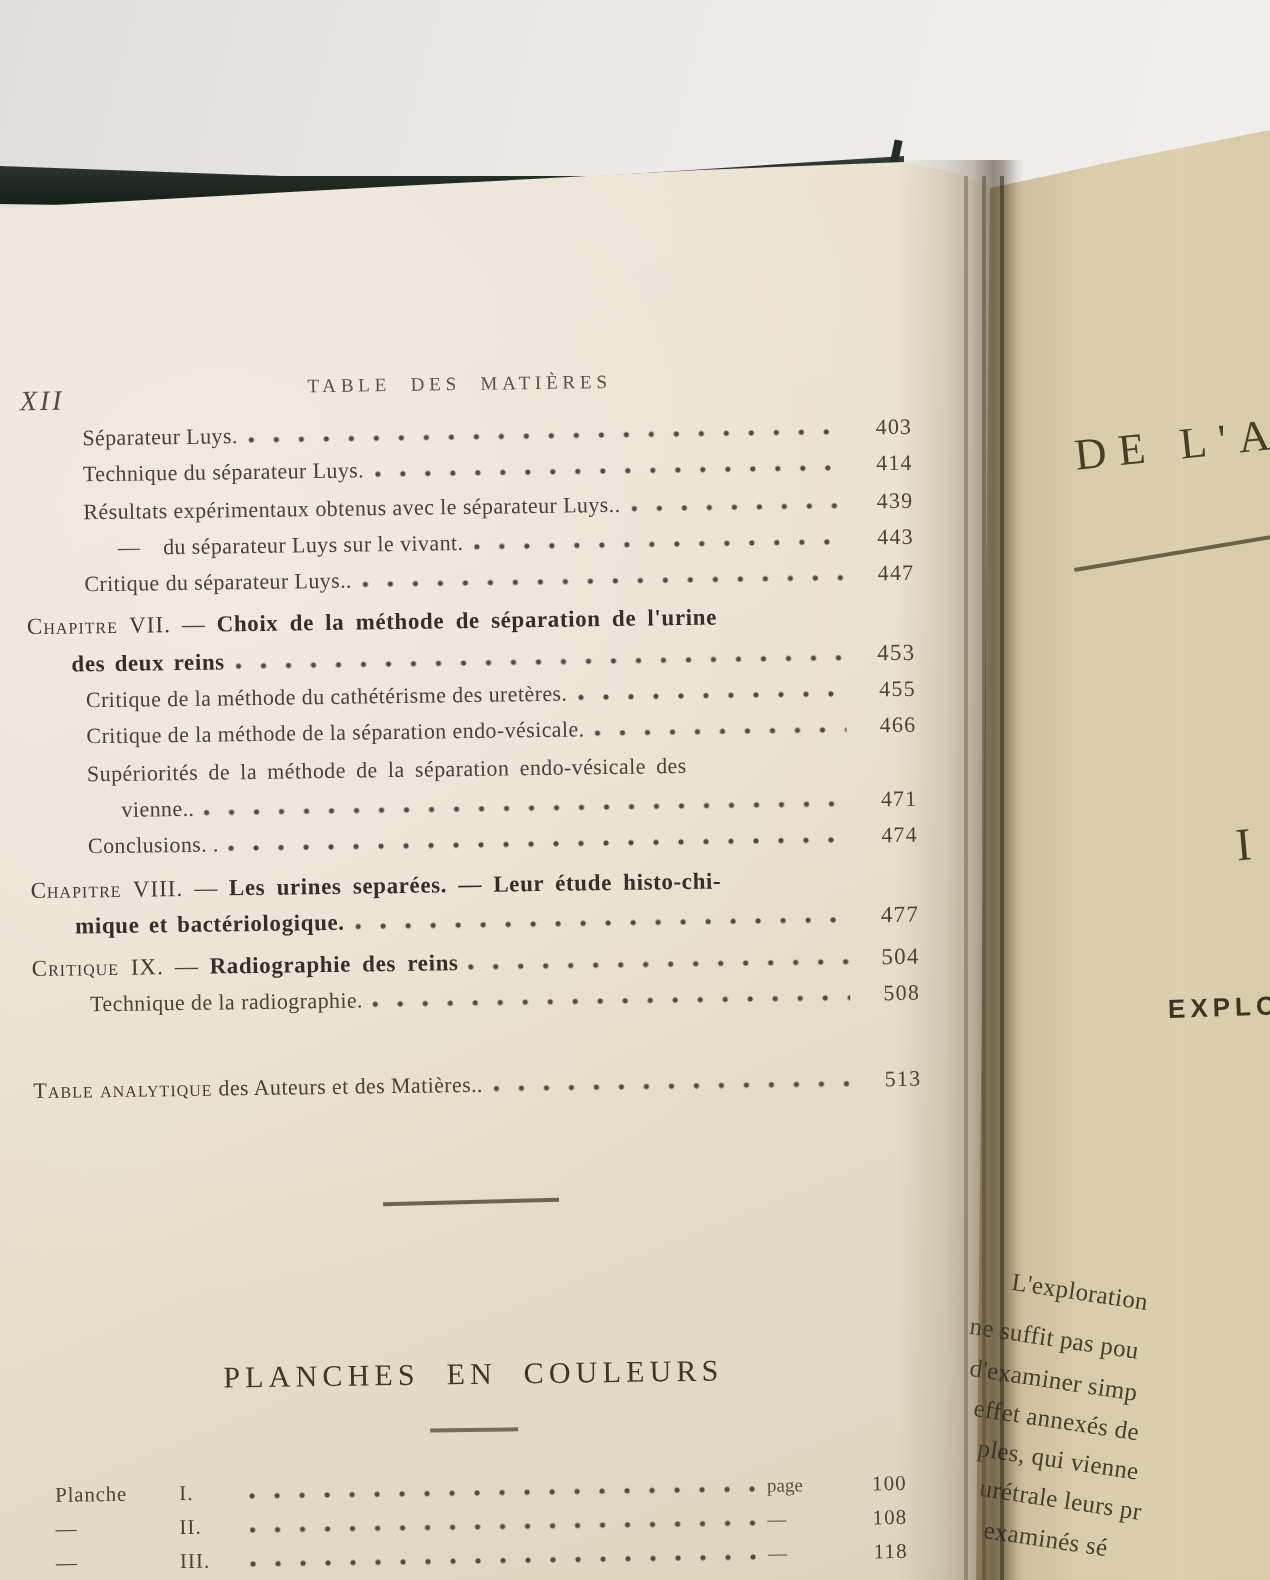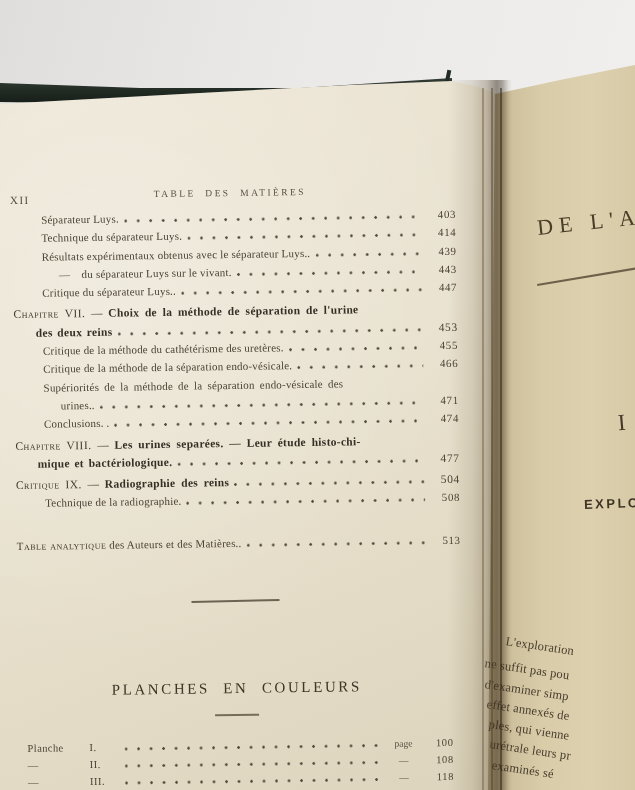--- a/index.html
+++ b/index.html
@@ -42,21 +42,21 @@
   .crease.c1{left:482px;background:rgba(105,88,60,.45);}
   .crease.c2{left:491px;background:rgba(78,62,40,.45);}
   .crease.c3{left:500px;background:rgba(42,32,18,.5);}
   
   .lp-content{
     position:absolute;left:8px;top:188px;width:452px;height:610px;
     transform:rotate(-0.8deg);transform-origin:center center;
     color:#4b4234;
   }
   .lp-header{position:relative;height:15px;}
-  .folio{position:absolute;left:6px;top:3px;font-size:11px;letter-spacing:1.5px;color:#564c3d;}
+  .folio{position:absolute;left:6px;top:3px;font-size:14px;letter-spacing:1.5px;color:#564c3d;font-style:italic;}
   .htitle{position:absolute;left:50%;transform:translateX(-50%);top:0;font-size:9.5px;letter-spacing:2.4px;word-spacing:5px;color:#5c5142;white-space:nowrap;}
   .toc{margin-top:5px;}
   .row{display:flex;align-items:baseline;height:18.3px;line-height:18.3px;font-size:11px;letter-spacing:.2px;}
   .row .lbl{white-space:nowrap;}
   .row .sc{font-variant:small-caps;letter-spacing:.5px;color:#443b2d;}
   .row .b{font-weight:700;color:#362f25;letter-spacing:.3px;}
   .row .dots{
     flex:1;height:3px;margin:0 5px;align-self:baseline;
     background:radial-gradient(circle at 1.5px 1.5px,#564c3e 1.05px,rgba(0,0,0,0) 1.55px) repeat-x;
     background-size:12.5px 3px;
@@ -72,21 +72,21 @@
   .rule1{width:88px;height:2px;background:#6d6352;margin:48px auto 0;transform:rotate(-0.6deg);}
   .plates-title{margin-top:76px;text-align:center;font-size:15px;letter-spacing:2.6px;word-spacing:7px;color:#3f3626;height:20px;line-height:20px;}
   .rule2{width:44px;height:1.5px;background:#776c59;margin:16px auto 0;}
   .plates{margin-top:21px;padding-right:10px;}
   .prow{display:flex;align-items:baseline;height:17px;line-height:17px;font-size:10.5px;color:#4c4334;}
   .prow .c1{width:78px;text-indent:16px;flex:none;letter-spacing:.4px;}
   .prow .c2{width:30px;flex:none;letter-spacing:.5px;}
   .prow .dots{flex:1;height:3px;margin:0 5px;align-self:baseline;
     background:radial-gradient(circle at 1.5px 1.5px,#564c3e 1.05px,rgba(0,0,0,0) 1.55px) repeat-x;
     background-size:12.5px 3px;}
-  .prow .c3{width:40px;flex:none;text-align:center;font-size:9.5px;color:#5a5043;}
+  .prow .c3{width:40px;flex:none;font-size:9.5px;color:#5a5043;}
   .prow .c4{width:30px;flex:none;text-align:right;letter-spacing:.6px;}
   
   .rp-title{position:absolute;left:536px;top:215px;font-size:22px;letter-spacing:6px;color:#483d27;
     transform:rotate(-6deg);transform-origin:left top;white-space:nowrap;}
   .rp-rule{position:absolute;left:537px;top:284px;width:108px;height:2px;background:#6d614a;
     transform:rotate(-9.5deg);transform-origin:left top;}
   .rp-partial{position:absolute;left:618px;top:410px;font-size:23px;color:#45392a;transform:rotate(-5deg);}
   .rp-heading{position:absolute;left:584px;top:496px;font-family:"Liberation Sans","DejaVu Sans",sans-serif;
     font-weight:700;font-size:13px;letter-spacing:2.5px;color:#3e3425;transform:rotate(-2deg);white-space:nowrap;}
   .rp-para{position:absolute;inset:0;pointer-events:none;}
@@ -173,21 +173,21 @@
           <span class="num">466</span>
         </div>
 
         <div class="row i1 nodots wide">
           <span class="lbl"><span class="sc"></span><span class="pre">Supériorités de la méthode de la séparation endo-vésicale des</span><span class="b"></span></span>
           <span class="dots"></span>
 
         </div>
 
         <div class="row i2">
-          <span class="lbl"><span class="sc"></span><span class="pre">urines..</span><span class="b"></span></span>
+          <span class="lbl"><span class="sc"></span><span class="pre">vienne..</span><span class="b"></span></span>
           <span class="dots"></span>
           <span class="num">471</span>
         </div>
 
         <div class="row i1">
           <span class="lbl"><span class="sc"></span><span class="pre">Conclusions. .</span><span class="b"></span></span>
           <span class="dots"></span>
           <span class="num">474</span>
         </div>
 

